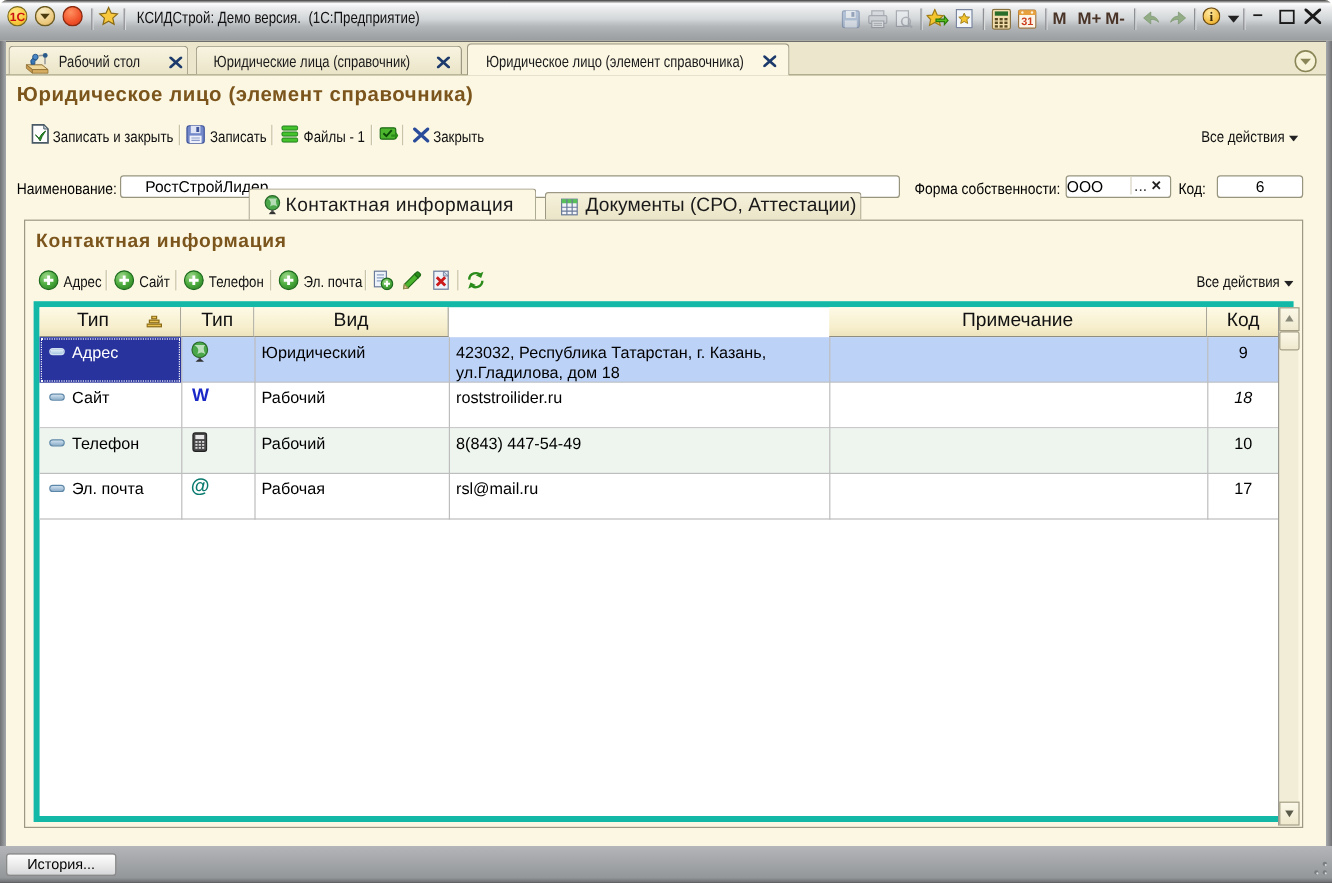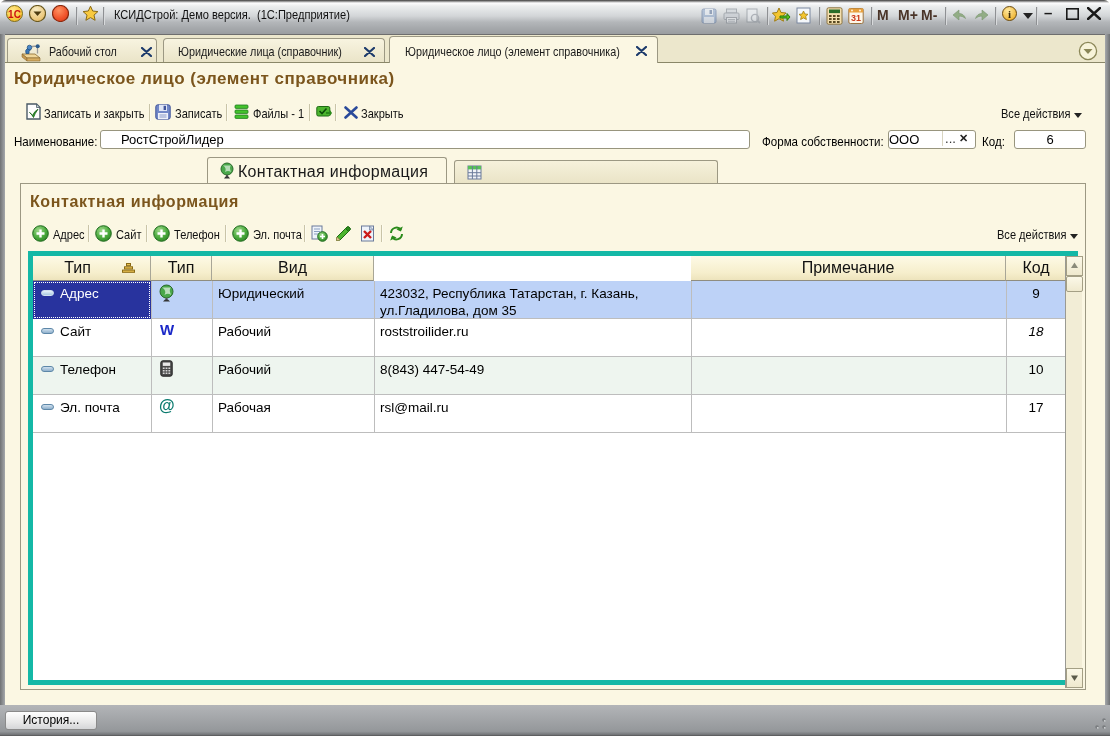--- a/index.html
+++ b/index.html
@@ -258,21 +258,21 @@
       <svg class="icon" style="left:339px;top:5px" width="14" height="13" viewBox="0 0 14 13">
         <path d="M1.5 1.5 L12.5 11.5 M12.5 1.5 L1.5 11.5" stroke="#2a4a9a" stroke-width="2.6" stroke-linecap="round"></path>
       </svg>
       <div class="tool-lbl" style="left:356px;top:5px;">Закрыть</div>
       <div class="tool-lbl" style="left:996px;top:5px;">Все действия</div>
       <svg class="icon" style="left:1069px;top:12px" width="8" height="5" viewBox="0 0 8 5">
           <path d="M0 0 L8 0 L4 5 Z" fill="#222"></path>
         </svg>
     </div>
 
-    <div id="namerow" style="position:absolute;left:0;top:66px;width:1031px;height:24px;">
+    <div id="namerow" style="position:absolute;left:0;top:82px;width:1031px;height:24px;">
       <div class="label13" style="left:9px;top:5px;">Наименование:</div>
       <div class="field" style="left:95px;top:1px;width:650px;height:19px;line-height:17px;padding-left:20px;">РостСтройЛидер</div>
       <div class="label13" style="left:757px;top:5px;">Форма собственности:</div>
       <div class="field" style="left:883px;top:1px;width:88px;height:19px;">
         <span style="position:absolute;left:0;top:0;width:52px;line-height:17px;">ООО</span>
         <span style="position:absolute;left:53px;top:0px;width:16px;text-align:center;line-height:15px;color:#333;border-left:1px solid #d8d4c0;">...</span>
         <span style="position:absolute;left:70px;top:1px;font-weight:bold;color:#222;font-size:11px;">✕</span>
       </div>
       <div class="label13" style="left:977px;top:5px;">Код:</div>
       <div class="field" style="left:1009px;top:1px;width:72px;height:19px;text-align:center;line-height:17px;">6</div>
@@ -290,20 +290,21 @@
       </div>
       <div class="ftab" style="left:449px;top:3px;width:264px;height:23px;">
         <svg class="icon" style="left:12px;top:4px" width="15" height="15" viewBox="0 0 15 15">
           <rect x="1" y="1" width="13" height="13" fill="#f2f4f8" stroke="#6a7a9a"></rect>
           <rect x="1" y="1" width="13" height="3.4" fill="#58c058"></rect>
           <line x1="5.4" y1="1" x2="5.4" y2="14" stroke="#6a7a9a"></line>
             <line x1="9.8" y1="1" x2="9.8" y2="14" stroke="#6a7a9a"></line>
           <line x1="1" y1="7.7" x2="14" y2="7.7" stroke="#6a7a9a"></line>
             <line x1="1" y1="11" x2="14" y2="11" stroke="#6a7a9a"></line>
         </svg>
+        <div class="lbl" style="left:33px;top:2px;">Документы (СРО, Аттестации)</div>
       </div>
     </div>
 
     <div id="panel">
       <div id="sectitle" style="position:absolute;left:9px;top:9px;font-size:16px;font-weight:bold;color:#7B551C;letter-spacing:0.6px;">Контактная информация</div>
       <div id="sectoolbar" style="position:absolute;left:0;top:39px;width:1064px;height:22px;">
         <svg class="icon plusc" style="left:11px;top:2px" width="17" height="17" viewBox="0 0 17 17">
             <circle cx="8.5" cy="8.5" r="7.8" fill="url(#gpl)" stroke="#1e6a1e"></circle>
             <path d="M8.5 4.5 L8.5 12.5 M4.5 8.5 L12.5 8.5" stroke="#fff" stroke-width="2.4"></path>
           </svg>
@@ -377,21 +378,21 @@
           <div class="dash" style="left:8px;top:9px;background:linear-gradient(#e8f2fa,#a8c8e0);border-color:#d0e0f0;"></div>
           <div class="cell" style="left:27px;top:5px;color:#fff;">Адрес</div>
           <svg class="icon" style="left:125px;top:3px" width="17" height="18" viewBox="0 0 17 18">
             <circle cx="8.5" cy="7.5" r="6.5" fill="#4aa84a" stroke="#2a6a2a"></circle>
             <path d="M4 3.5 Q9 6.5 6.5 11 Q10 8.5 13 11 Q10.5 5.5 13 3.5" fill="#cfe8cf" opacity="0.85"></path>
             <rect x="7.5" y="14" width="2" height="2" fill="#555"></rect>
             <path d="M5 17.5 L12 17.5 L10 15.5 L7 15.5 Z" fill="#333"></path>
           </svg>
           <div class="cell" style="left:185px;top:5px;">Юридический</div>
           <div class="cell" style="left:347px;top:5px;">423032, Республика Татарстан, г. Казань,</div>
-          <div class="cell" style="left:347px;top:22px;">ул.Гладилова, дом 35</div>
+          <div class="cell" style="left:347px;top:22px;">ул.Гладилова, дом 18</div>
           <div class="cell" style="left:973px;top:5px;width:60px;text-align:center;">9</div>
         </div>
         <div class="row" style="top:63px;background:#fff;">
           <div class="dash" style="left:8px;top:9px;"></div>
           <div class="cell" style="left:27px;top:5px;">Сайт</div>
           <div class="cell" style="left:127px;top:2px;font-size:15px;font-weight:bold;color:#1a28c8;">W</div>
           <div class="cell" style="left:185px;top:5px;">Рабочий</div>
           <div class="cell" style="left:347px;top:5px;">roststroilider.ru</div>
           <div class="cell" style="left:973px;top:5px;width:60px;text-align:center;font-style:italic;">18</div>
         </div>

